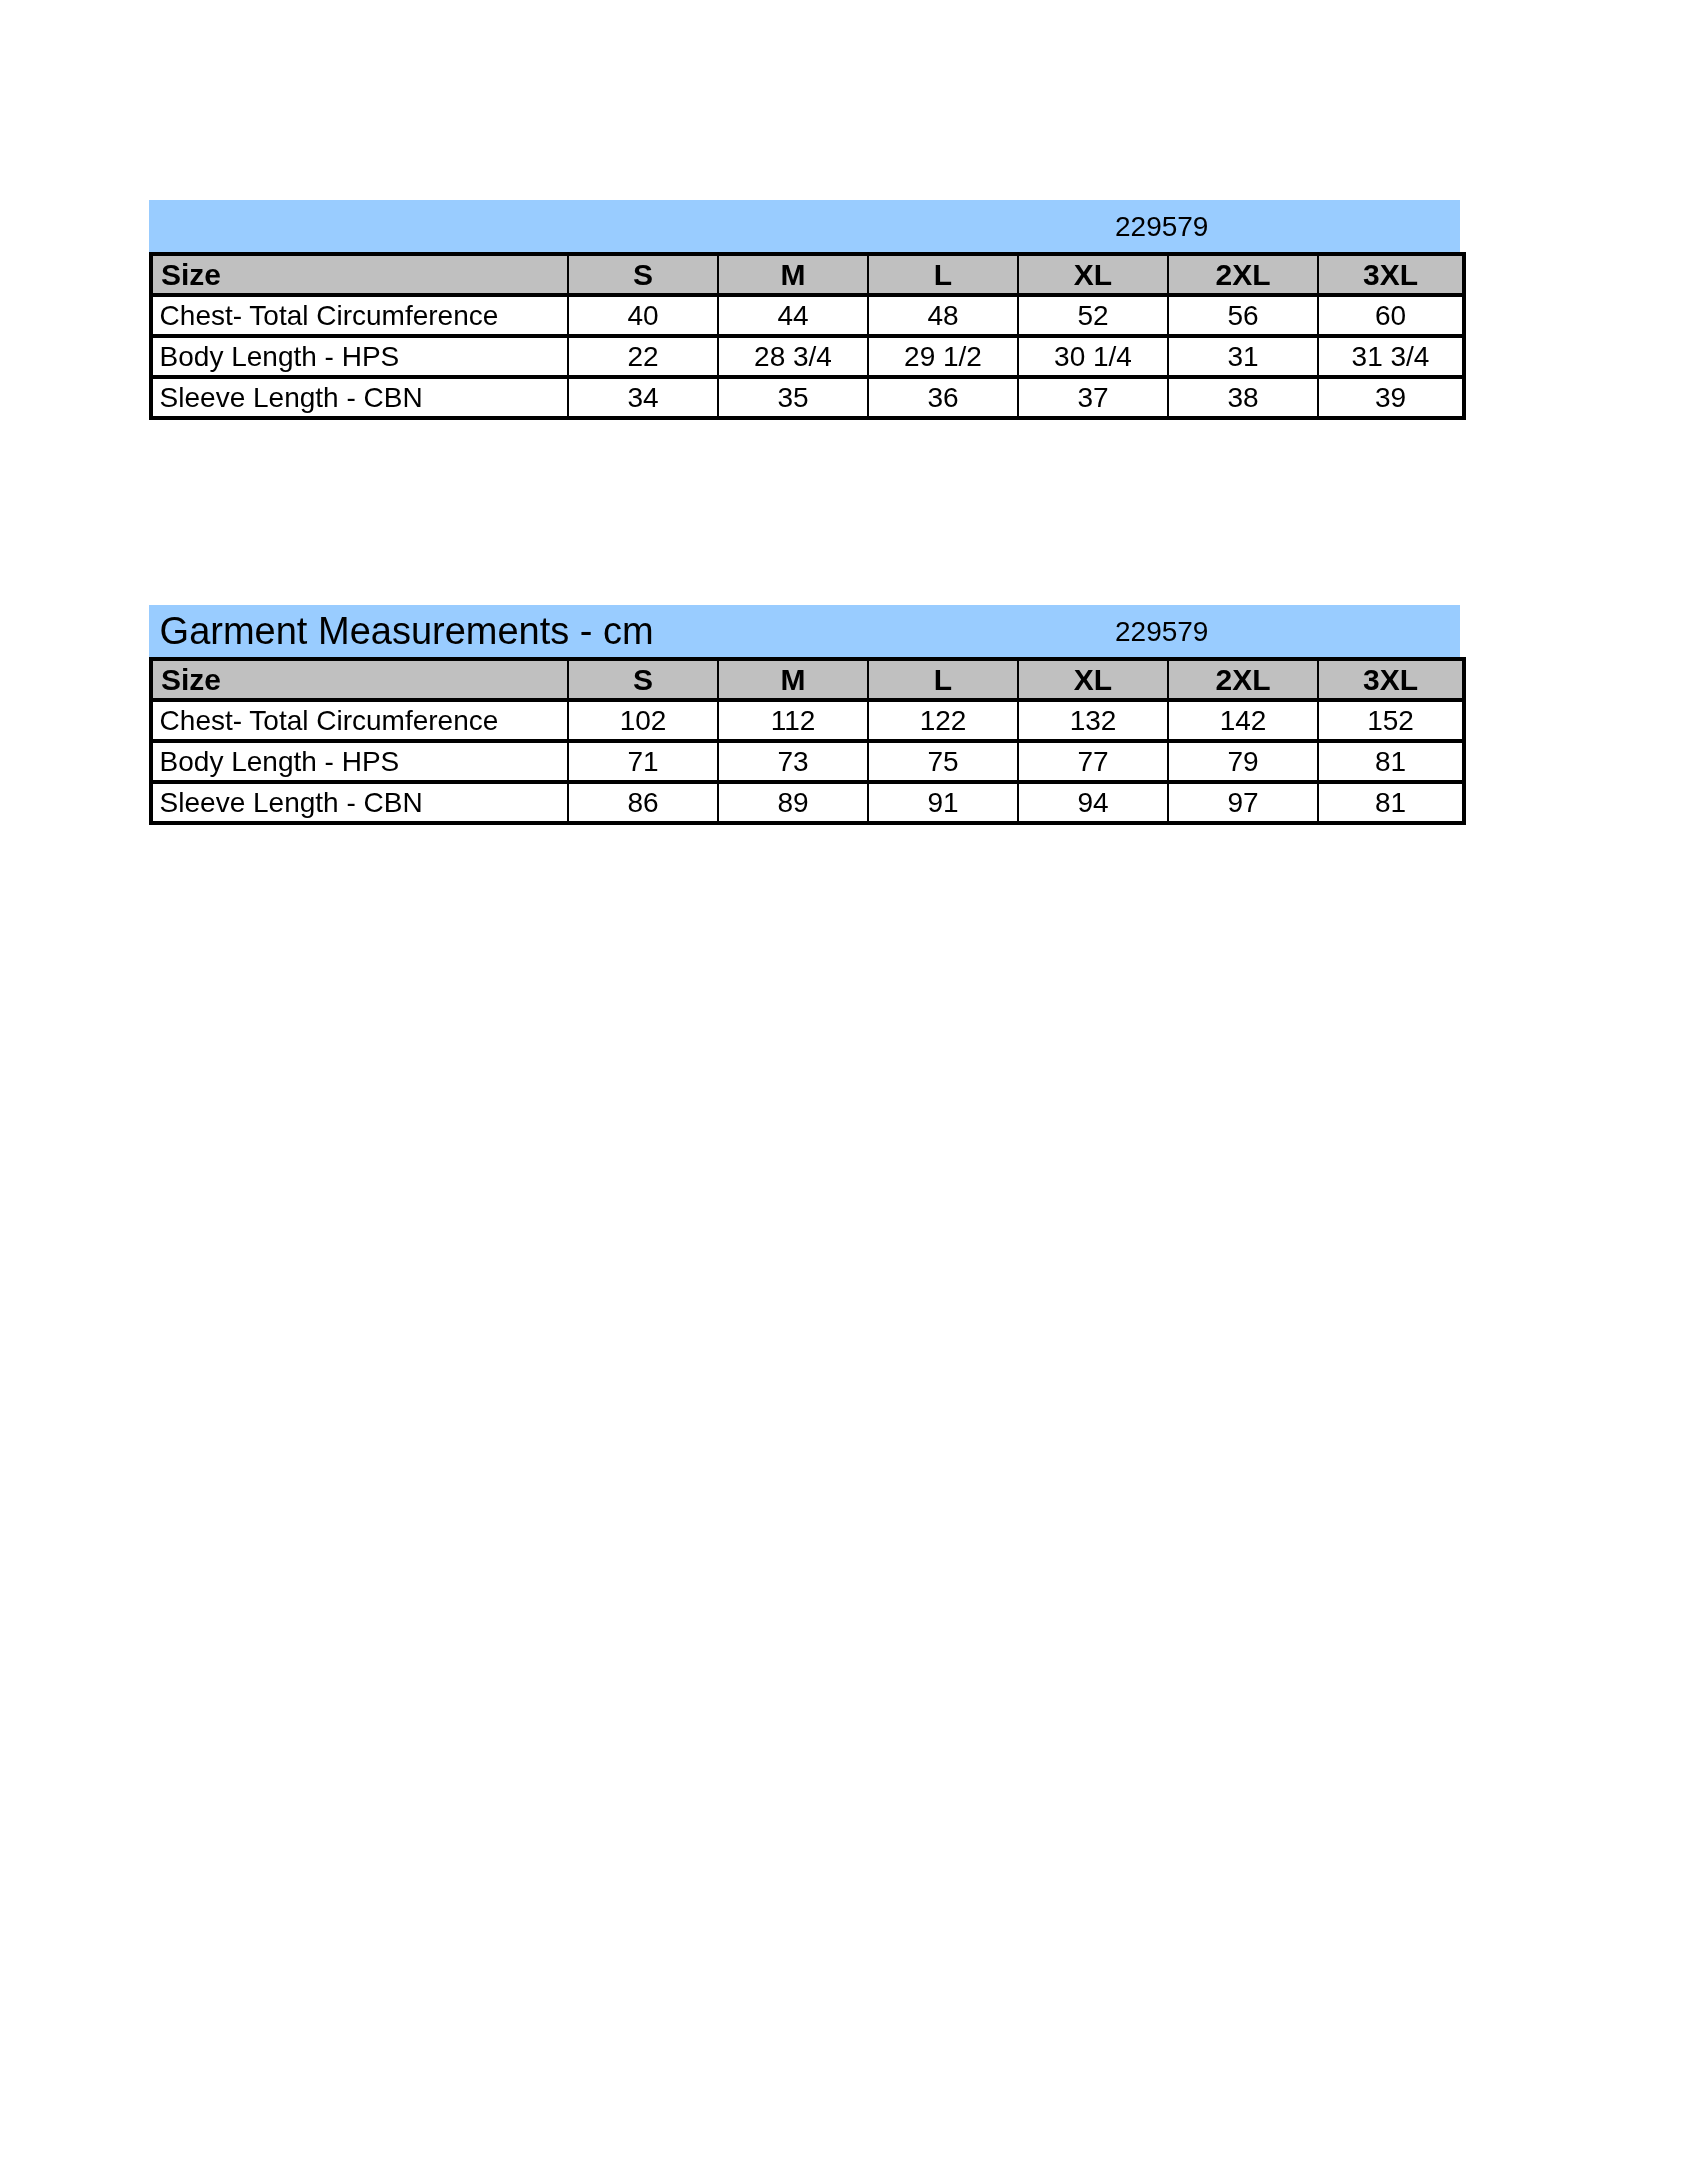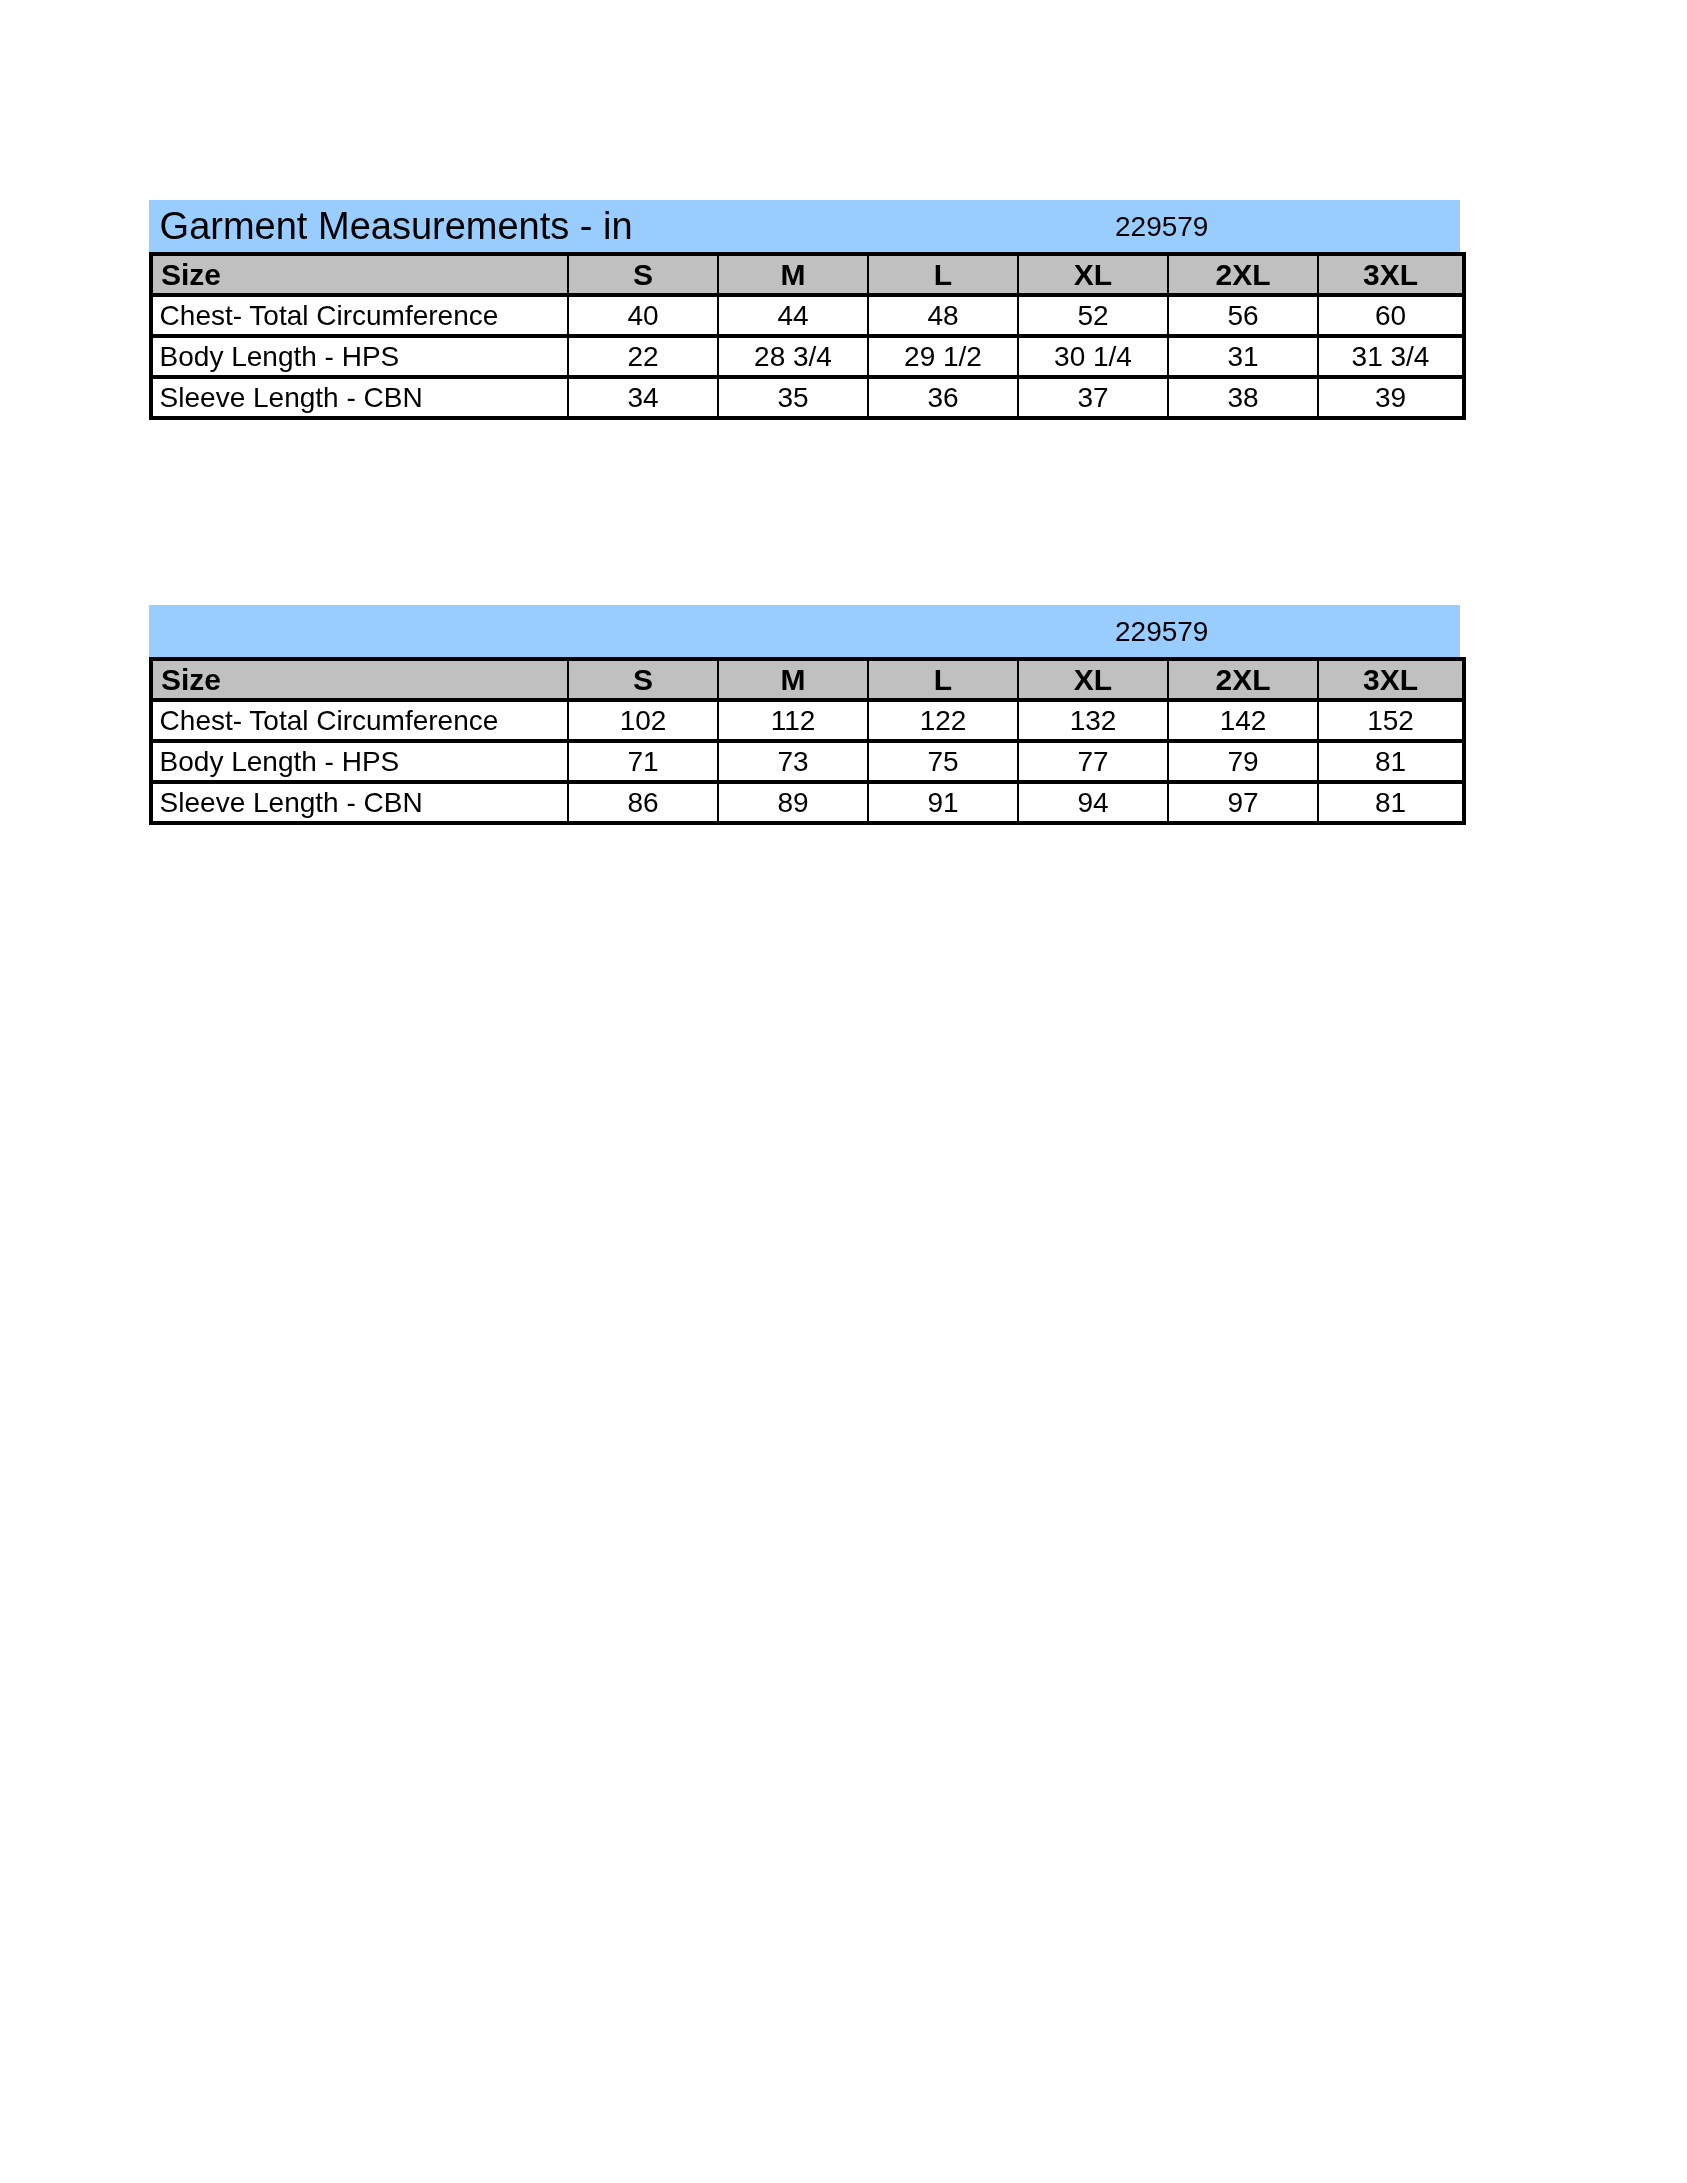--- a/index.html
+++ b/index.html
@@ -83,21 +83,20 @@
     text-align: left;
     padding-left: 6.6px;
     margin-top: 16px;
   }
 </style>
 </head>
 <body>
 
 <section class="table-block block-1">
   <div class="title-band">
-    <span class="table-title">Garment Measurements - in</span>
     <span class="style-number">229579</span>
   </div>
   <table class="meas-table">
     <colgroup>
       <col style="width:417px">
         <col style="width:150px">
         <col style="width:150px">
         <col style="width:150px">
         <col style="width:150px">
         <col style="width:150px">
@@ -141,20 +140,21 @@
         <td>37</td>
         <td>38</td>
         <td>39</td>
       </tr>
     </tbody>
   </table>
 </section>
 
 <section class="table-block block-2">
   <div class="title-band">
+    <span class="table-title">Garment Measurements - cm</span>
     <span class="style-number">229579</span>
   </div>
   <table class="meas-table">
     <colgroup>
       <col style="width:417px">
         <col style="width:150px">
         <col style="width:150px">
         <col style="width:150px">
         <col style="width:150px">
         <col style="width:150px">

